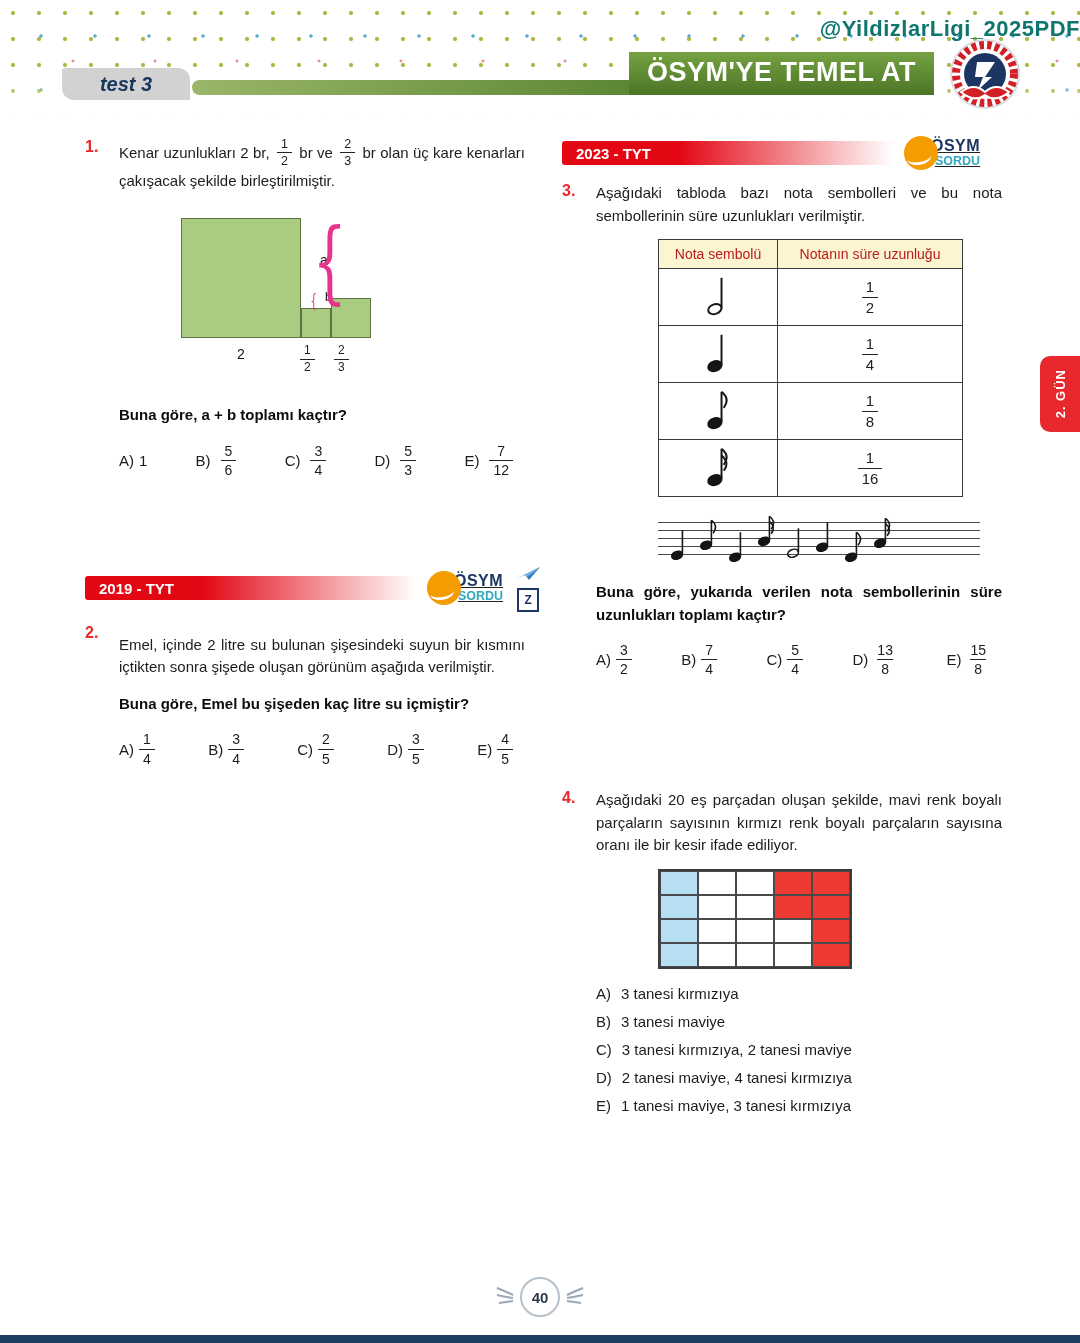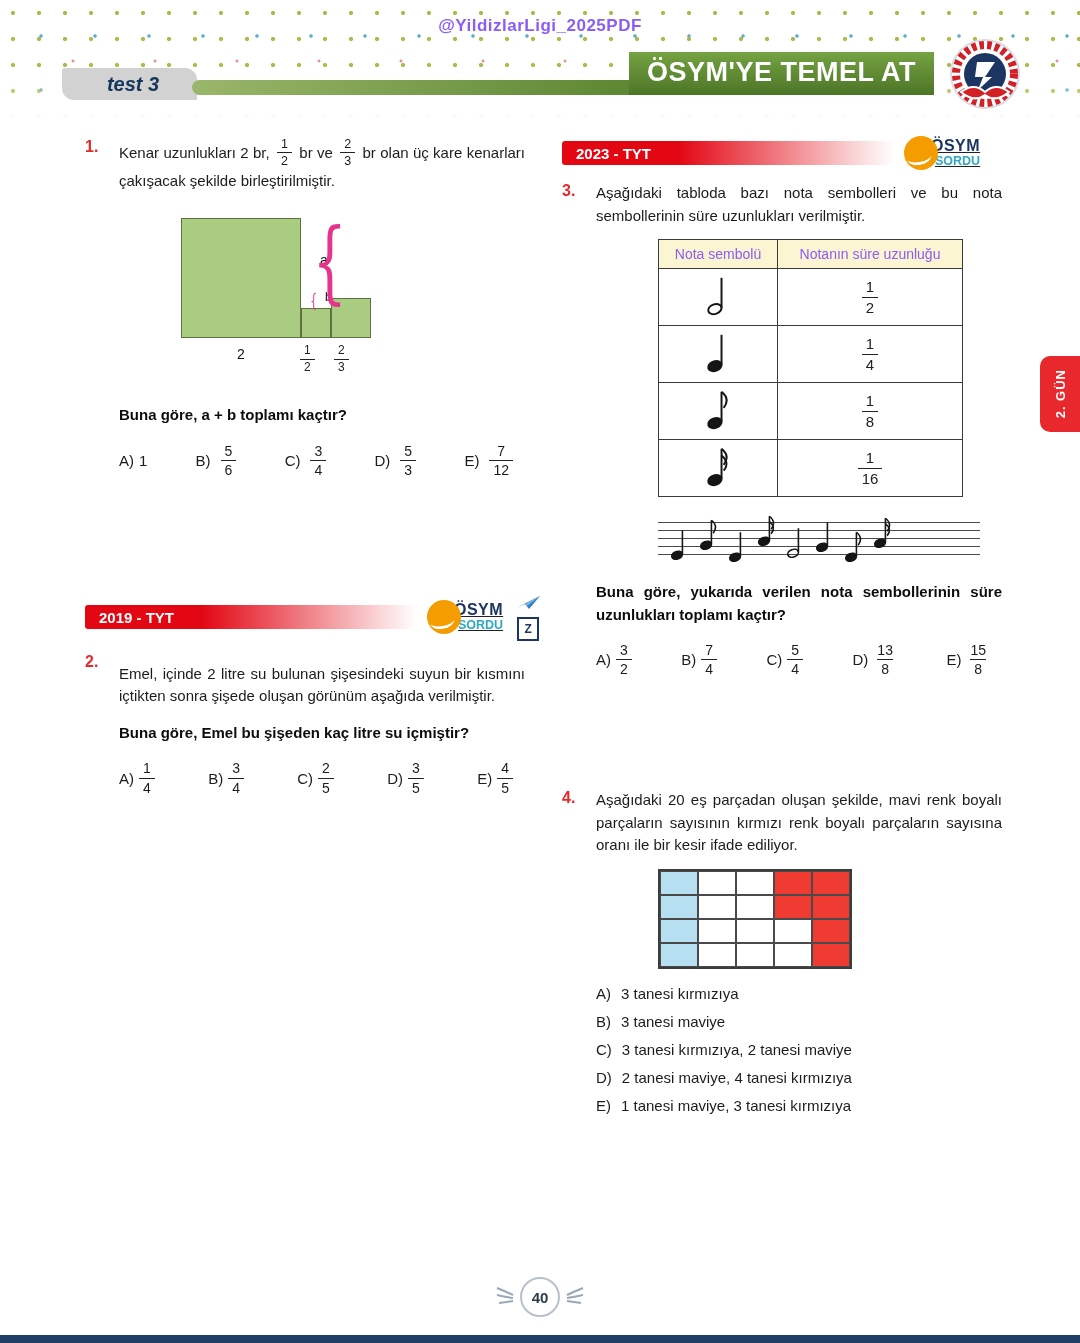--- a/index.html
+++ b/index.html
@@ -10,26 +10,26 @@
   .dots{position:absolute;left:0;top:0;right:0;height:118px;z-index:0;
     background-image:
       radial-gradient(circle, rgba(168,176,54,.9) 1.7px, transparent 2.4px),
       radial-gradient(circle, rgba(62,162,198,.85) 1.4px, transparent 2px),
       radial-gradient(circle, rgba(205,62,62,.55) 1.2px, transparent 1.8px);
     background-size:26px 26px, 54px 54px, 82px 82px;
     background-position:0 0, 14px 9px, 32px 20px;
     -webkit-mask-image:linear-gradient(#000 70%, transparent);
             mask-image:linear-gradient(#000 70%, transparent);}
 
-  .watermark{position:absolute;left:0;right:0;top:16px;text-align:center;z-index:3;
-    font-size:17px;font-weight:600;color:#8b5cf6;letter-spacing:0.5px;}
+  .watermark{position:absolute;left:0;right:0;top:16px;text-align:right;z-index:3;
+    font-size:22px;font-weight:600;color:#0f766e;letter-spacing:0.5px;}
 
   .test-label{position:absolute;left:62px;top:68px;width:128px;height:32px;background:#d2d2d2;
     border-radius:3px 12px 0 12px;display:flex;align-items:center;justify-content:center;z-index:2;
-    font-weight:bold;font-style:italic;font-size:20px;color:#16365c;padding-left:7px;}
+    font-weight:bold;font-style:italic;font-size:20px;color:#16365c;}
 
   .green-banner{position:absolute;left:192px;right:146px;top:52px;display:flex;align-items:flex-end;z-index:2;}
   .gb-bar{flex:1;height:15px;border-radius:8px 0 0 8px;background:linear-gradient(to right,#9ab66a,#5d8733);}
   .gb-title{background:linear-gradient(180deg,#75a242,#4c7527);color:#fff;font-size:27px;font-weight:bold;
     padding:5px 18px 7px;letter-spacing:0.5px;white-space:nowrap;}
 
   .brand-logo{position:absolute;right:52px;top:34px;z-index:4;}
 
   .day-tab{position:absolute;right:0;top:356px;width:40px;height:76px;background:#e8282d;
     border-radius:10px 0 0 10px;display:flex;align-items:center;justify-content:center;z-index:2;}
@@ -90,21 +90,21 @@
   .osym-line2{color:#2fa8c0;font-size:12.5px;font-weight:bold;align-self:flex-end;}
   .mini-icons{display:flex;flex-direction:column;align-items:center;gap:3px;margin-left:12px;}
   .z-flag{width:18px;height:20px;border:2px solid #1c3562;display:flex;align-items:center;justify-content:center;
     font-size:12px;font-weight:bold;color:#1c3562;background:#fff;}
 
   
   .fig2{margin:12px 0 0 52px;}
 
   
   .nota-table{border-collapse:collapse;margin:12px 0 0 62px;}
-  .nota-table th{background:#fbf5d2;border:1.6px solid #3a3a3a;font-size:14px;font-weight:normal;color:#8b5cf6;padding:6px 10px;}
+  .nota-table th{background:#fbf5d2;border:1.6px solid #3a3a3a;font-size:14px;font-weight:normal;color:#b91c1c;padding:6px 10px;}
   .nota-table td{border:1.6px solid #3a3a3a;text-align:center;height:54px;}
   .nota-table td:first-child{width:116px;}
   .nota-table td:last-child{width:182px;}
   .note{display:inline-block;line-height:0;}
 
   
   .staff{position:relative;height:56px;width:322px;margin:14px 0 0 62px;}
   .staff-lines{position:absolute;left:0;right:0;top:11px;height:33px;
     background-image:linear-gradient(to bottom,#4a4a4a 1px,transparent 1px);background-size:100% 8px;}
   .staff-notes{position:absolute;inset:0;display:flex;align-items:flex-start;gap:9px;padding-left:12px;}
@@ -117,21 +117,21 @@
   .staff-notes .note:nth-child(7){margin-top:18px;}
   .staff-notes .note:nth-child(8){margin-top:4px;}
 
   
   .grid4{display:grid;grid-template-columns:repeat(5,38px);grid-auto-rows:24px;margin:12px 0 0 62px;
     border:2px solid #3c3c3c;width:max-content;}
   .cell{border:1px solid #4a4a4a;background:#fff;}
   .cell[data-color="blue"]{background:#b6e0f2;}
   .cell[data-color="red"]{background:#ee3a30;}
 
-  .gap-to-q2{margin-top:116px;text-align:center;}
+  .gap-to-q2{margin-top:87px;text-align:center;}
   .gap-to-q4{margin-top:112px;}
   .mt10{margin-top:10px;}
 
   
   .footer{position:absolute;left:0;right:0;bottom:26px;display:flex;align-items:center;justify-content:center;gap:5px;z-index:2;}
   .page-circle{width:36px;height:36px;border-radius:50%;border:2px solid #b6c1cb;background:#fff;
     display:flex;align-items:center;justify-content:center;font-size:15px;font-weight:bold;color:#2e3b4a;}
   .bottom-bar{position:absolute;left:0;right:0;bottom:0;height:8px;background:#1e3f63;z-index:2;}
 </style>
 </head>

